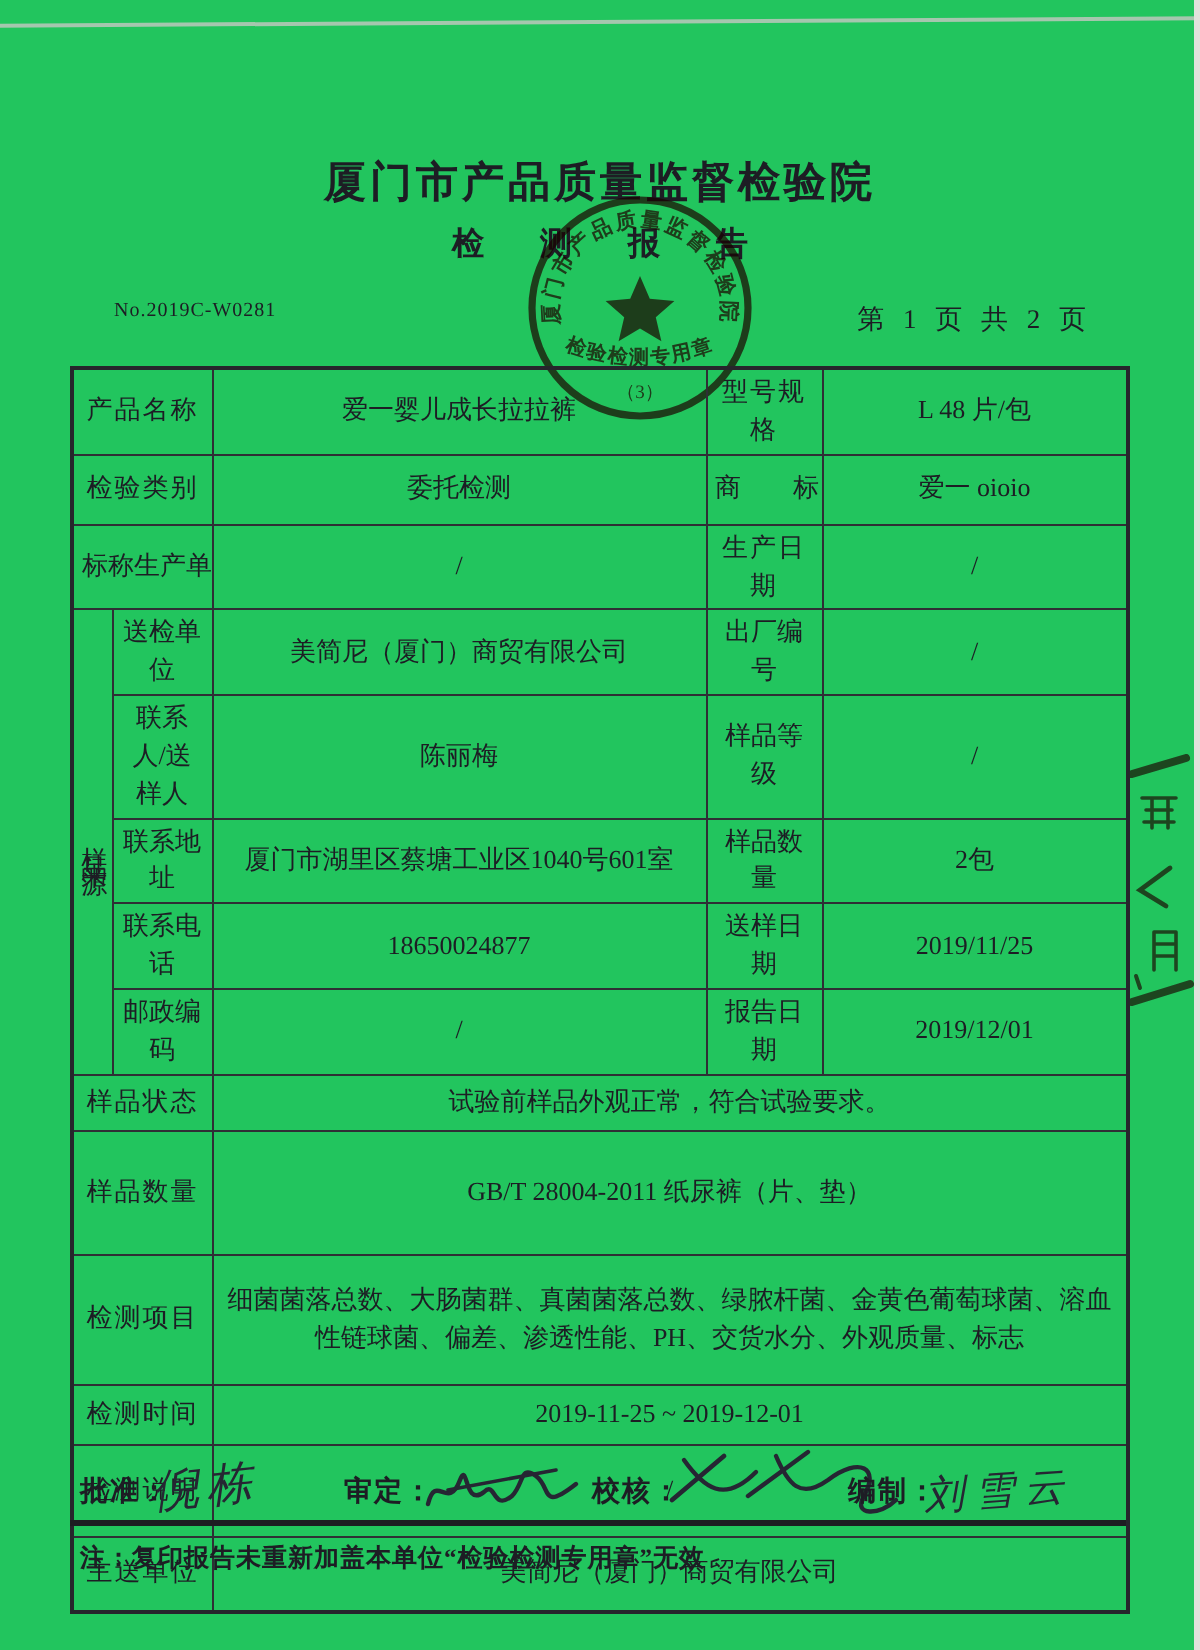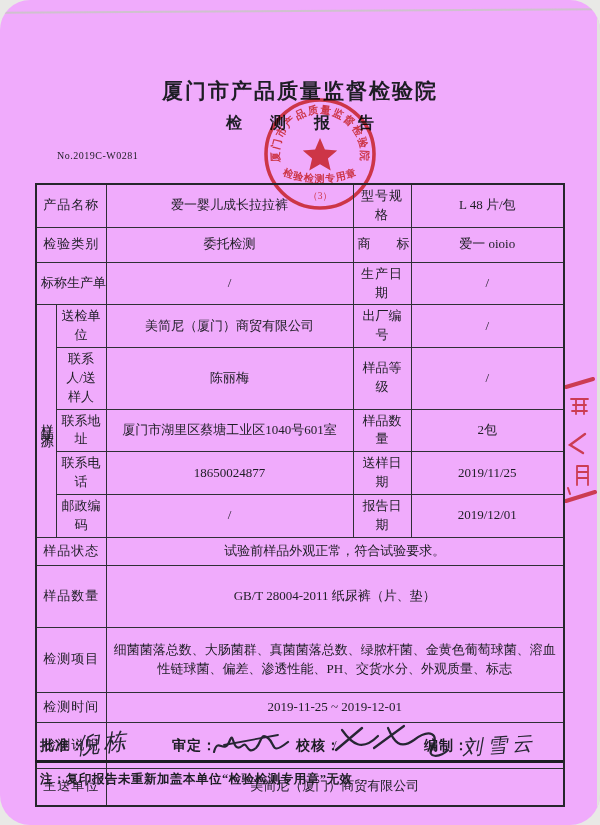--- a/index.html
+++ b/index.html
@@ -2,21 +2,21 @@
 <html><head>
 <meta charset="utf-8">
 <style>
   html,body { margin:0; padding:0; }
   body {
     width:600px; height:825px; background:#e9e9e6;
     font-family:"Liberation Serif","DejaVu Serif",serif;
   }
   .paper {
     position:relative; width:600px; height:825px; overflow:hidden;
-    background:#f0abfc; color:#1d1d24;border-radius:30px;
+    background:#22c55e; color:#1d1d24;
   }
   .scan-edge-top {
     position:absolute; top:10px; left:-6px; width:615px; height:2px;
     background:#c7c7c2; transform:rotate(-0.35deg); opacity:.8;
   }
   .scan-edge-right {
     position:absolute; top:0; right:0; width:3px; height:100%;
     background:#e2e2dd;
   }
   .header { position:absolute; top:78px; left:0; width:100%; text-align:center; }
@@ -61,20 +61,21 @@
 
   <div class="scan-edge-top"></div>
   <div class="scan-edge-right"></div>
 
   <div class="header">
     <div class="title">厦门市产品质量监督检验院</div>
     <div class="subtitle">检 测 报 告</div>
   </div>
 
   <div class="report-no">No.2019C-W0281</div>
+  <div class="page-ind">第 1 页 共 2 页</div>
 
   <svg class="stamp" width="124" height="124" viewBox="0 0 124 124">
     <defs>
       <path id="arcTop" d="M 25,80 A 41,41 0 1 1 99,80" fill="none"></path>
       <path id="arcBot" d="M 22,82 Q 62,98 102,82" fill="none"></path>
     </defs>
     <circle cx="62" cy="62" r="54" fill="none" stroke="#d63c34" stroke-width="3.6"></circle>
     <path fill="#d63c34" d="M62,46 L66.9,57.4 L79.2,58.5 L69.9,66.6 L72.7,78.6 L62,72.2 L51.3,78.6 L54.1,66.6 L44.8,58.5 L57.1,57.4 Z"></path>
     <text font-size="10.5" fill="#d63c34" letter-spacing="1.5" text-anchor="middle" font-weight="bold">
       <textPath href="#arcTop" startOffset="50%">厦门市产品质量监督检验院</textPath>

